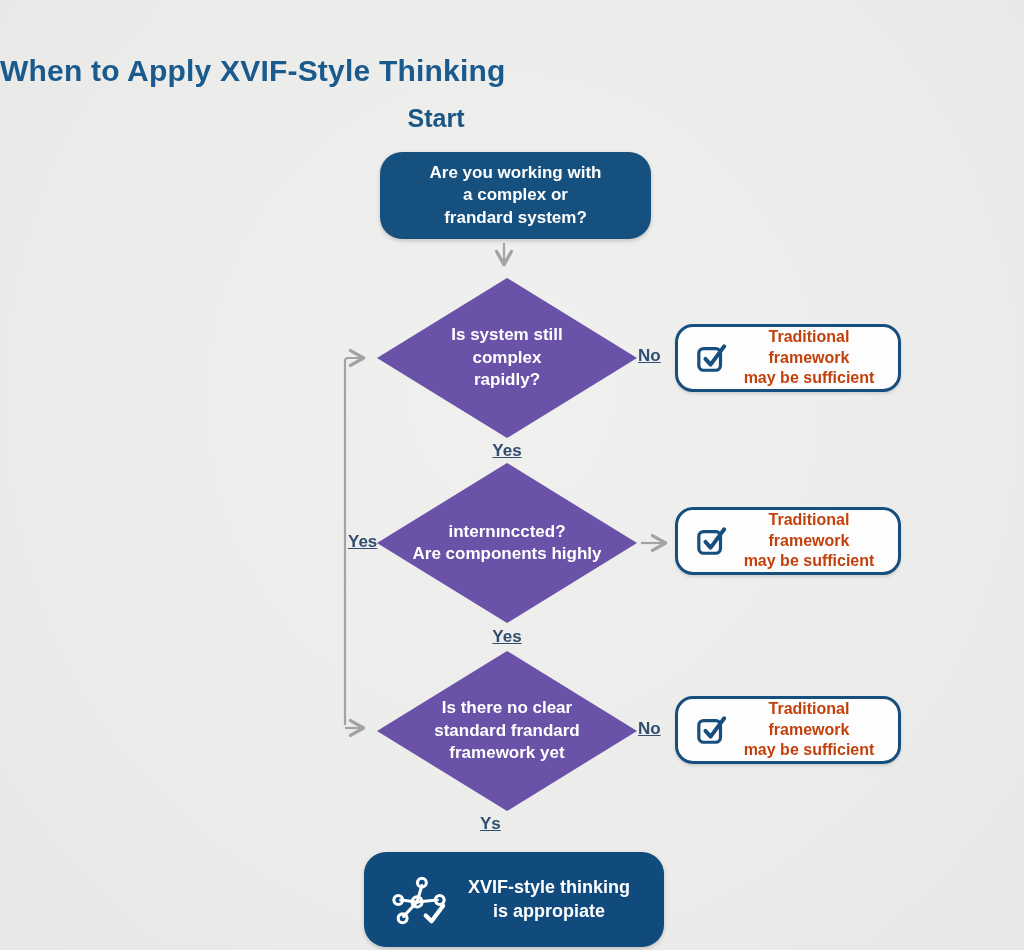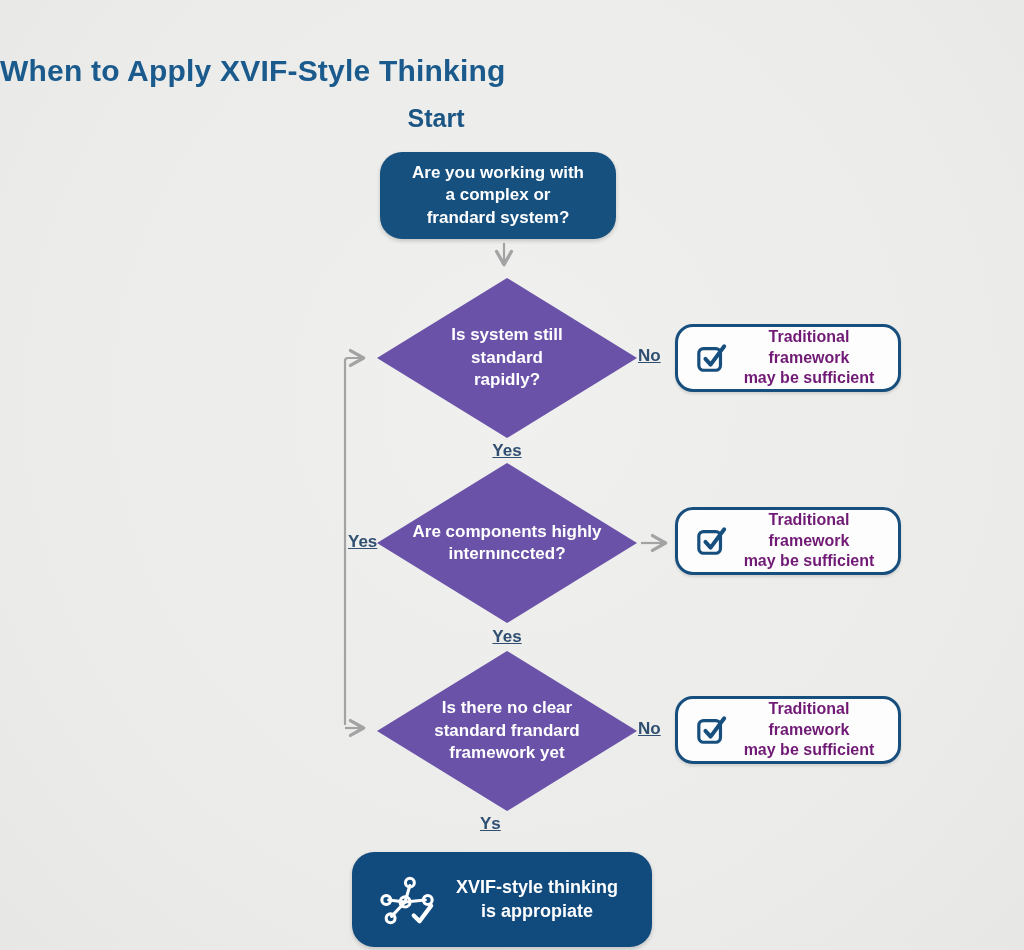--- a/index.html
+++ b/index.html
@@ -22,39 +22,39 @@
   .start-label{
     position:absolute;left:0;top:104px;width:872px;
     text-align:center;font-size:25px;font-weight:700;color:#1b5583;
   }
   .node-blue{
     position:absolute;background:#16507f;border-radius:22px;
     display:flex;align-items:center;justify-content:center;
     color:#ffffff;font-weight:700;text-align:center;
     box-shadow:0 2px 4px rgba(0,0,0,0.18);
   }
-  .start-node{left:380px;top:152px;width:236px;height:87px;font-size:17px;line-height:1.32;text-align:center;}
-  .final-node{left:352px;top:852px;width:300px;height:95px;background:#114a7c;font-size:18px;line-height:1.3;
+  .start-node{left:380px;top:152px;width:271px;height:87px;font-size:17px;line-height:1.32;text-align:center;}
+  .final-node{left:364px;top:852px;width:300px;height:95px;background:#114a7c;font-size:18px;line-height:1.3;
     justify-content:flex-start;padding-left:26px;box-sizing:border-box;}
   .final-node .final-text{flex:1;text-align:center;padding-right:14px;}
   .diamond{
     position:absolute;width:260px;height:160px;background:#6a52a8;
     clip-path:polygon(50% 0%, 100% 50%, 50% 100%, 0% 50%);
     display:flex;align-items:center;justify-content:center;
     color:#ffffff;font-weight:700;font-size:17px;line-height:1.32;text-align:center;
   }
   .diamond-1{left:377px;top:278px;align-items:center;}
   .diamond-2{left:377px;top:463px;}
   .diamond-3{left:377px;top:651px;}
   .outcome{
     position:absolute;width:226px;height:68px;background:#fdfdfd;
     border:3px solid #164e7e;border-radius:18px;box-sizing:border-box;
     display:flex;align-items:center;justify-content:flex-start;
     padding-left:14px;
-    color:#701a75;font-weight:700;font-size:16px;line-height:1.28;text-align:center;
+    color:#c2410c;font-weight:700;font-size:16px;line-height:1.28;text-align:center;
     box-shadow:0 2px 3px rgba(0,0,0,0.12);
   }
   .outcome-1{left:675px;top:324px;}
   .outcome-2{left:675px;top:507px;}
   .outcome-3{left:675px;top:696px;}
   .outcome .txt{flex:1;padding-right:8px;}
   .branch-label{
     position:absolute;font-size:17px;font-weight:700;color:#2f4e70;text-decoration:underline;
   }
   .lbl-no-1{left:638px;top:346px;}
@@ -96,31 +96,31 @@
     <div class="lines">
       <span>Are you working with</span>
       <span>a complex or</span>
       <span>frandard system?</span>
     </div>
   </div>
 
   <div class="diamond diamond-1">
     <div class="lines">
       <span>Is system still</span>
-      <span>standard</span>
+      <span>complex</span>
       <span>rapidly?</span>
     </div>
   </div>
   <div class="branch-label lbl-no-1">No</div>
   <div class="branch-label lbl-yes-1">Yes</div>
 
   <div class="diamond diamond-2">
     <div class="lines">
+      <span>internınccted?</span>
       <span>Are components highly</span>
-      <span>internınccted?</span>
     </div>
   </div>
   <div class="branch-label lbl-yes-left">Yes</div>
   <div class="branch-label lbl-yes-2">Yes</div>
 
   <div class="diamond diamond-3">
     <div class="lines">
       <span>Is there no clear</span>
       <span>standard frandard</span>
       <span>framework yet</span>

